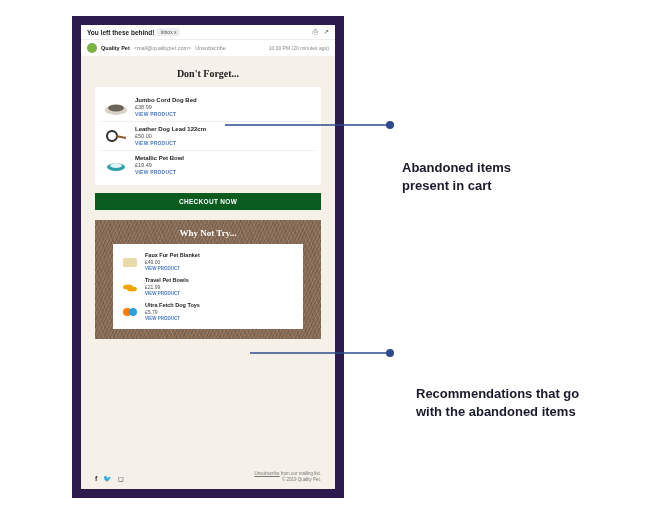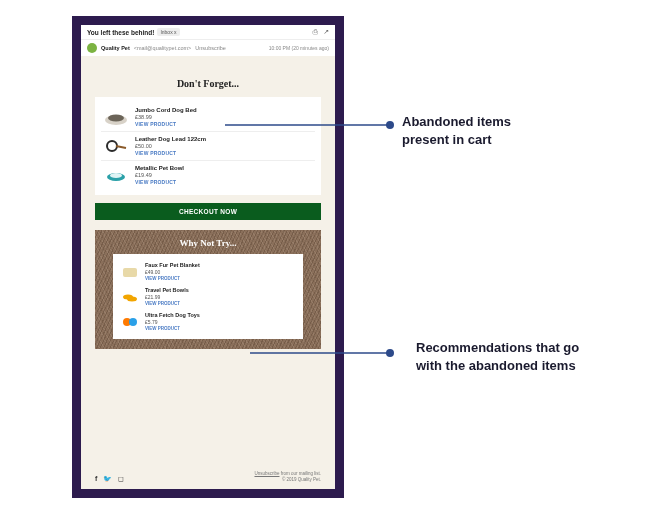--- a/index.html
+++ b/index.html
@@ -8,21 +8,21 @@
   .gmail { width: 100%; height: 100%; background: #fff; display: flex; flex-direction: column; font-size: 6px; }
   .gmail-top { display: flex; justify-content: space-between; align-items: center; padding: 3px 6px; border-bottom: 1px solid #eee; }
   .gmail-title { font-weight: 600; font-size: 6.5px; color: #222; display: flex; align-items: center; gap: 3px; }
   .inbox-tag { background: #eee; color: #555; font-size: 5px; padding: 1px 3px; border-radius: 2px; font-weight: 400; }
   .gmail-icons { display: flex; gap: 5px; color: #666; font-size: 7px; }
   .gmail-sender { display: flex; align-items: center; padding: 3px 6px; gap: 4px; color: #555; font-size: 5.5px; }
   .avatar { width: 10px; height: 10px; border-radius: 50%; background: #7cb342; flex-shrink: 0; }
   .sender-name { font-weight: 700; color: #222; }
   .sender-email { color: #888; }
   .sender-right { margin-left: auto; color: #888; font-size: 5px; }
-  .email-body { flex: 1; background: #f5f1e8; overflow: hidden; padding: 16px 14px 6px; display: flex; flex-direction: column; }
+  .email-body { flex: 1; background: #f5f1e8; overflow: hidden; padding: 6px 14px 6px; display: flex; flex-direction: column; }
   .section-title { text-align: center; font-family: Georgia, serif; font-weight: 700; font-size: 10px; color: #222; margin: 6px 0 8px; }
   .card { background: #fff; padding: 6px; }
   .item-row { display: flex; align-items: center; gap: 6px; padding: 4px 2px; border-bottom: 1px solid #eee; }
   .item-row:last-child { border-bottom: none; }
   .item-img { width: 26px; height: 20px; flex-shrink: 0; display: flex; align-items: center; justify-content: center; }
   .item-info { display: flex; flex-direction: column; gap: 1px; }
   .item-name { font-weight: 700; font-size: 6px; color: #222; }
   .item-price { font-size: 5.5px; color: #555; }
   .item-link { font-size: 5px; color: #4a7bc4; font-weight: 600; letter-spacing: 0.2px; }
   .checkout-btn { background: #0a5c1e; color: #fff; text-align: center; font-weight: 700; font-size: 6.5px; padding: 5px 0; margin: 8px 0 10px; letter-spacing: 0.3px; }
@@ -32,21 +32,21 @@
   .rec-row { display: flex; align-items: center; gap: 5px; padding: 3px 2px; }
   .rec-img { width: 20px; height: 16px; flex-shrink: 0; display: flex; align-items: center; justify-content: center; }
   .rec-name { font-weight: 700; font-size: 5.5px; color: #222; }
   .rec-price { font-size: 5px; color: #555; }
   .rec-link { font-size: 4.5px; color: #4a7bc4; font-weight: 600; }
   .footer { display: flex; justify-content: space-between; align-items: flex-end; margin-top: auto; padding-top: 6px; }
   .socials { display: flex; gap: 6px; font-size: 7px; color: #333; }
   .footer-text { text-align: right; font-size: 4.5px; color: #777; line-height: 1.3; }
   .footer-text .unsub { text-decoration: underline; }
   
-  .annot { position: absolute; font-weight: 700; font-size: 13px; color: #1a1a2e; line-height: 1.35; }
+  .annot { position: absolute; font-weight: 700; font-size: 13px; color: #1a1a2e; line-height: 1.35; margin-top: 46px; }
   .annot1 { left: 402px; top: 113px; }
   .annot2 { left: 416px; top: 339px; }
   svg.callout { position: absolute; pointer-events: none; }
 </style>
 </head>
 <body>
 
 <div class="frame">
   <div class="gmail">
     <div class="gmail-top">

